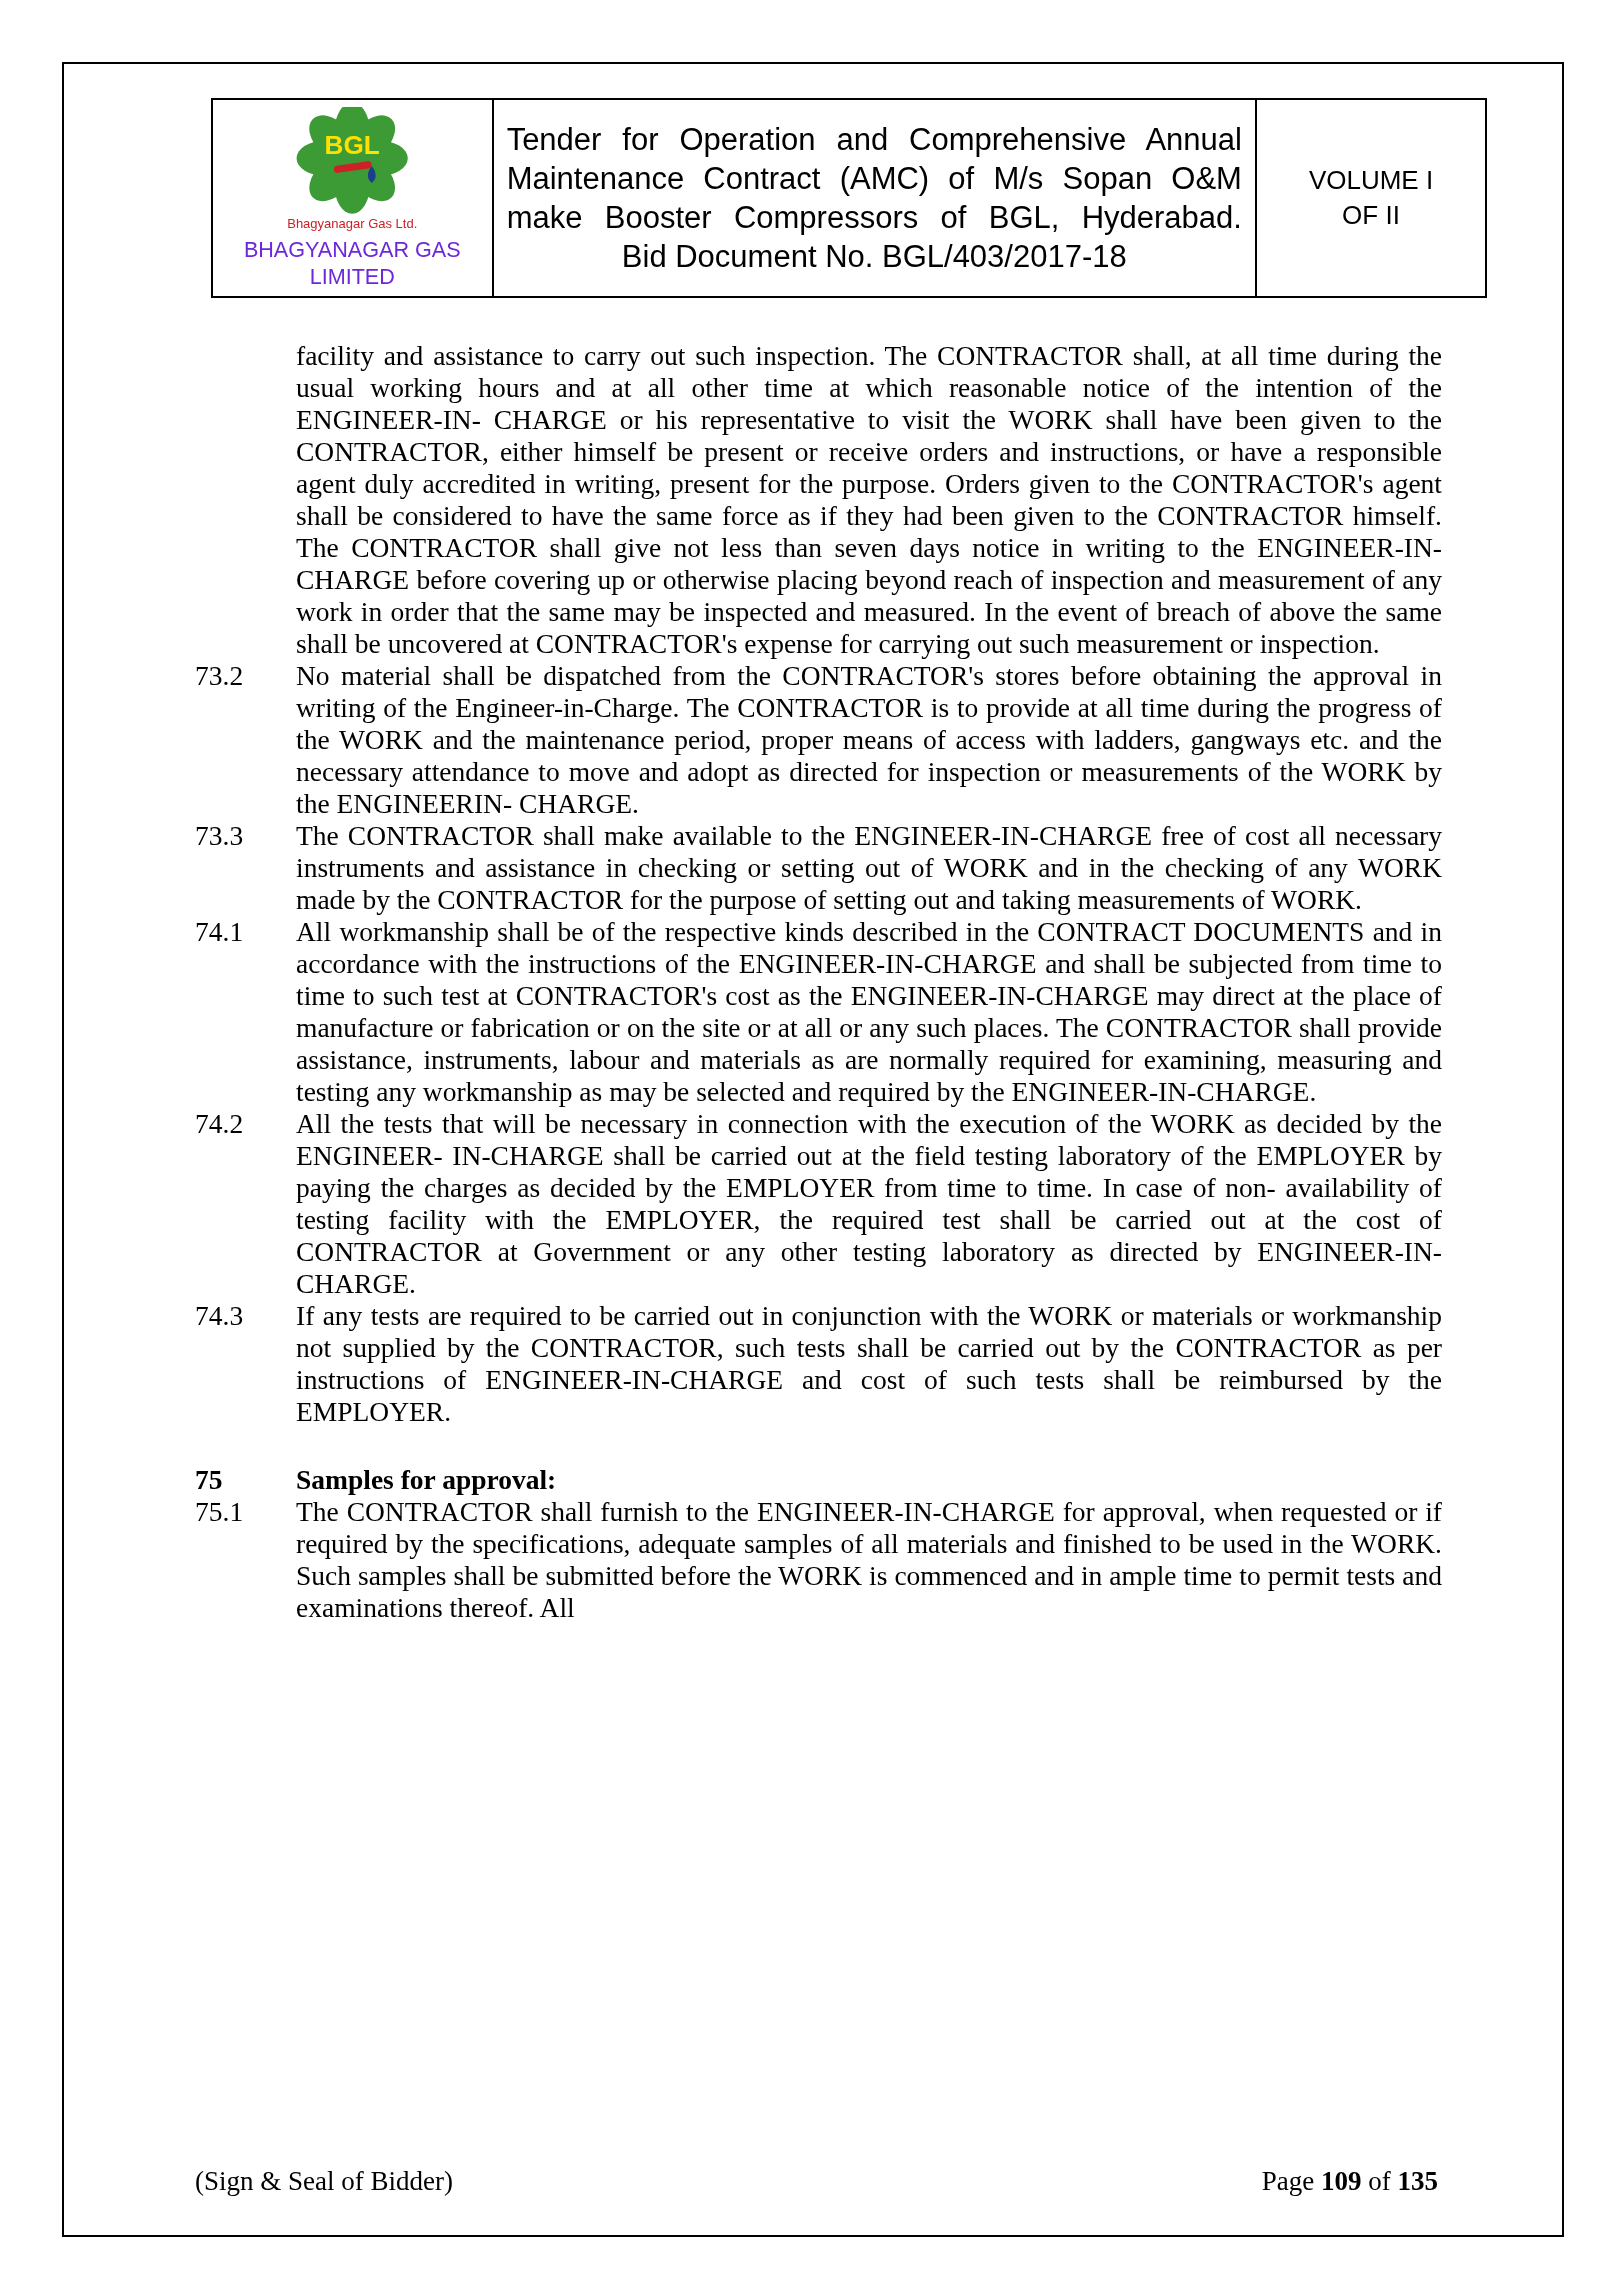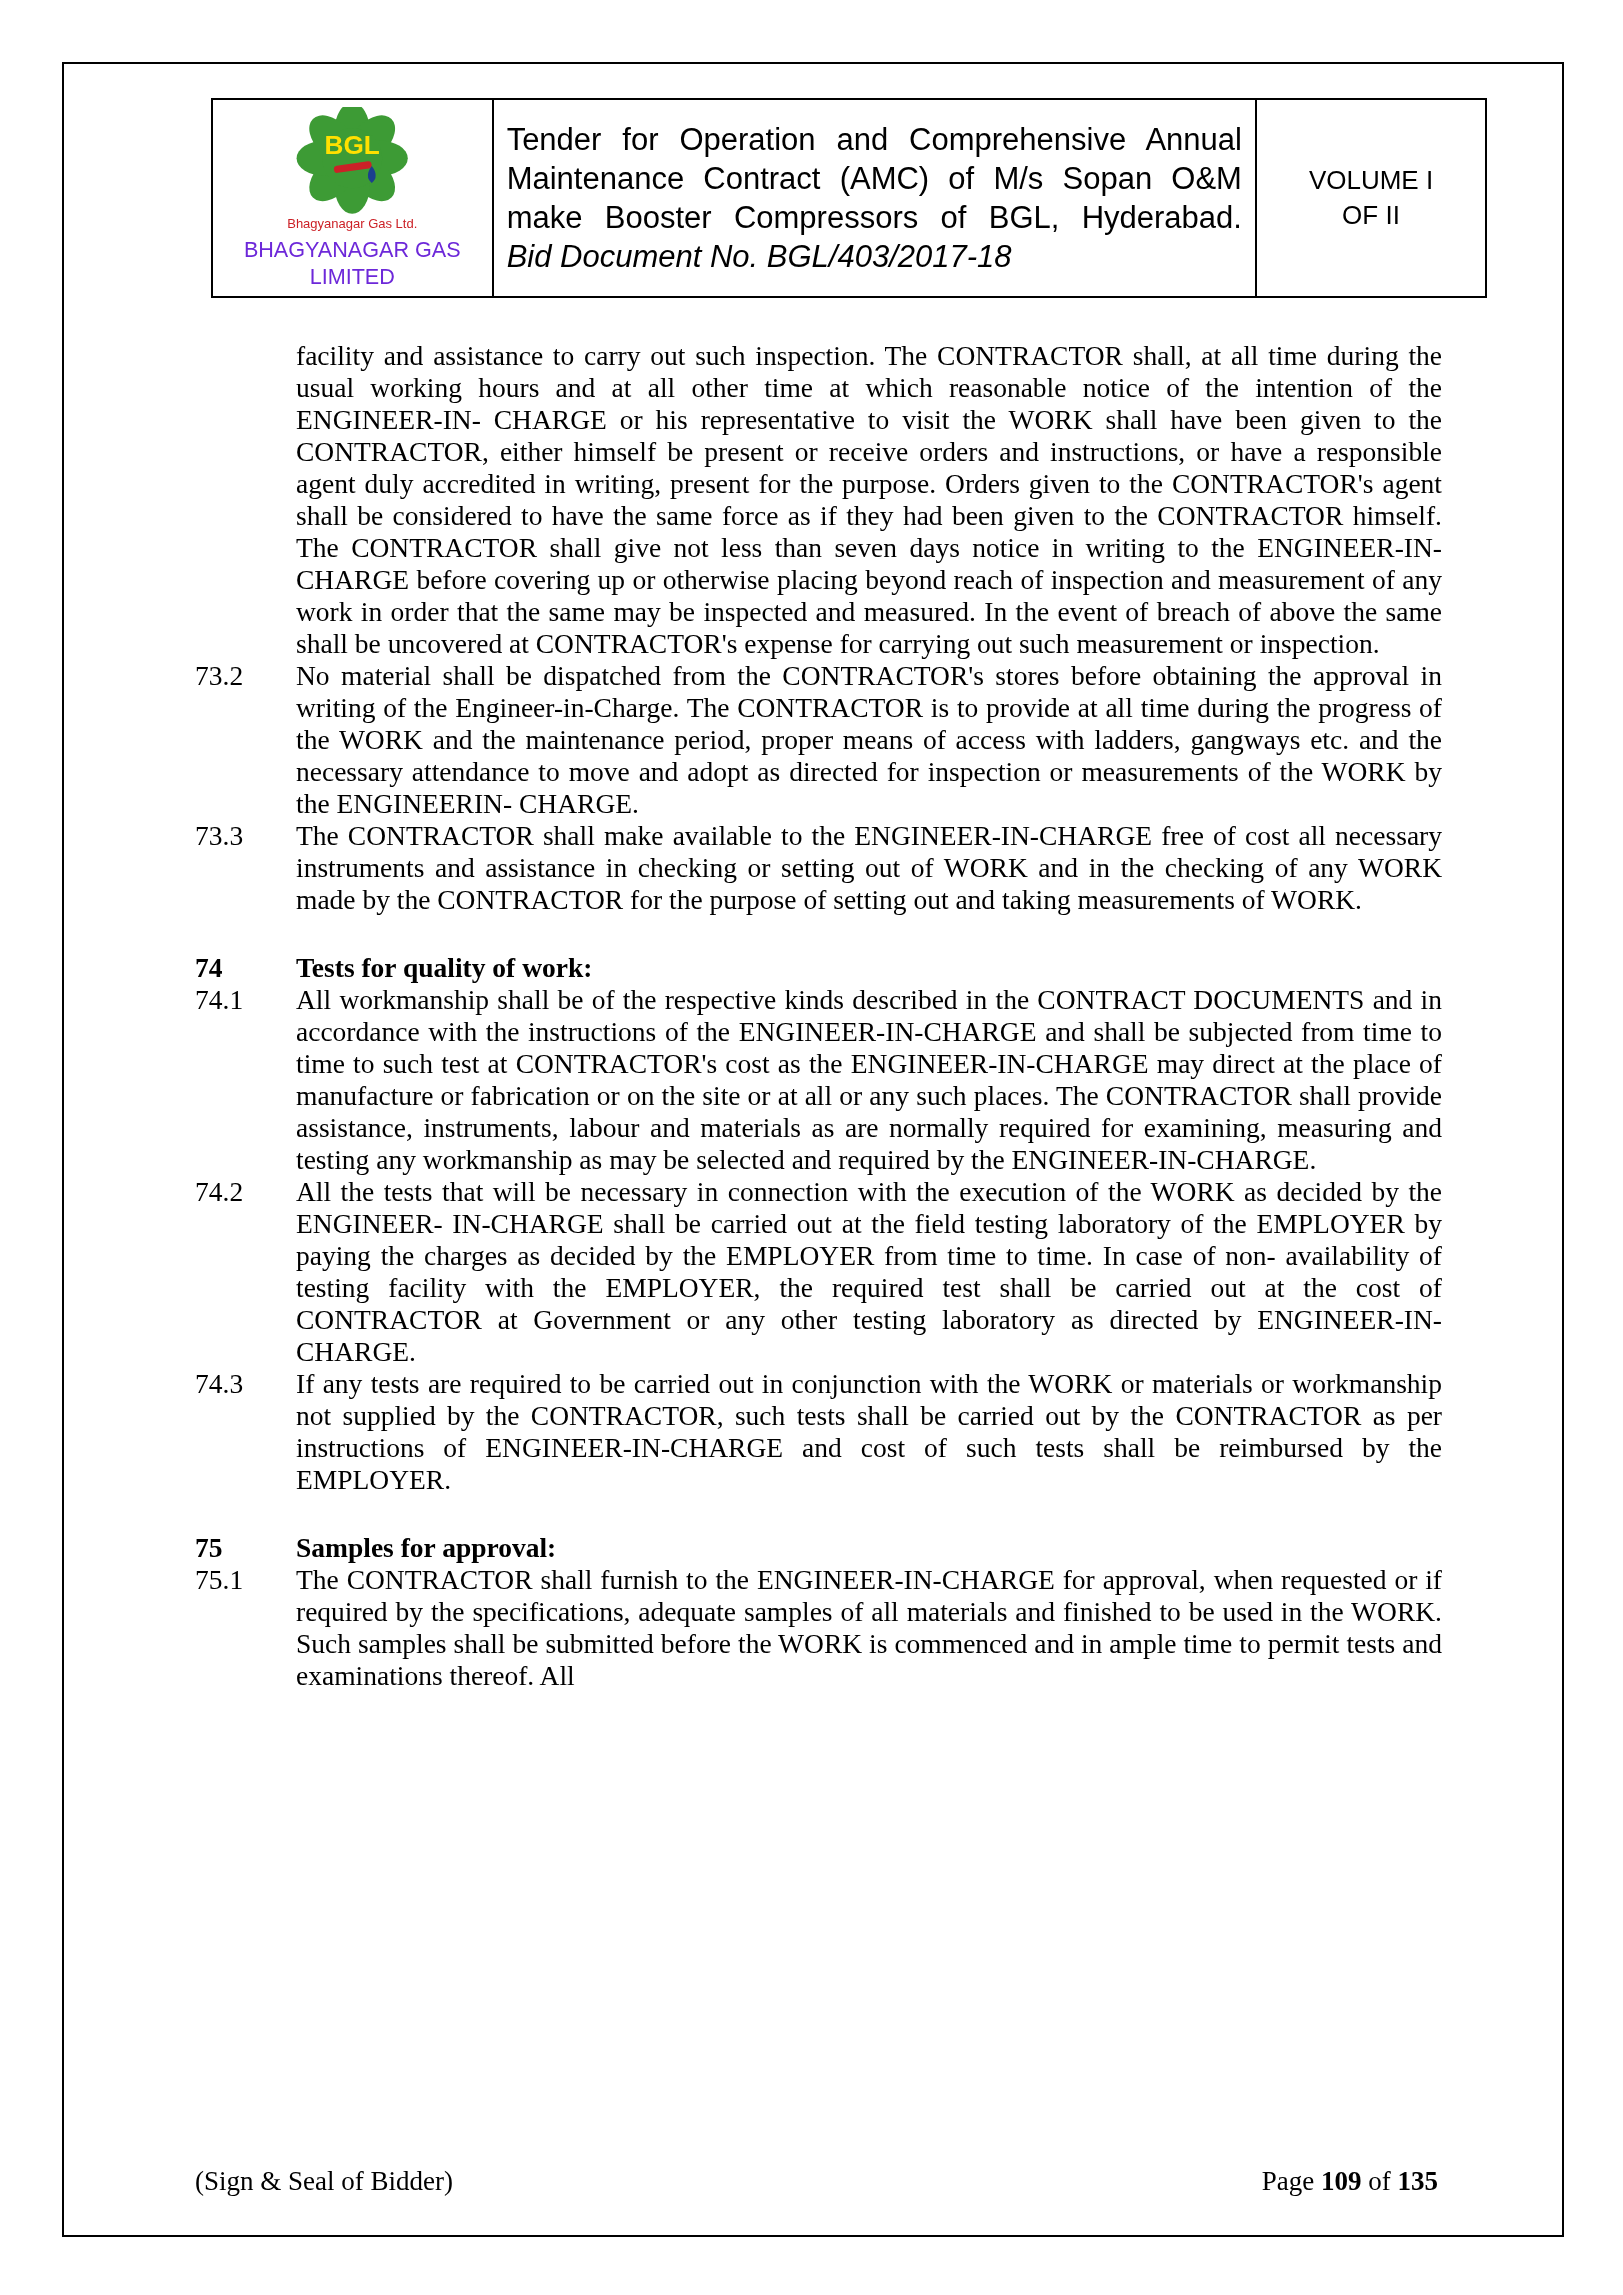--- a/index.html
+++ b/index.html
@@ -42,21 +42,21 @@
     font-family:"Liberation Sans", sans-serif;
     font-size:21.6px; line-height:27px; color:#6d28d9; margin-top:5.2px;
     text-align:center;
   }
   .title-block {
     font-family:"Liberation Sans", sans-serif;
     font-size:31px; line-height:39px;
     padding:0 3.9px;
   }
   .title-line { text-align:justify; text-align-last:justify; }
-  .bid-line { text-align:left;font-style:italic; }
+  .bid-line { text-align:center; }
   .volume-block {
     font-family:"Liberation Sans", sans-serif;
     font-size:26px; line-height:35px;
   }
 
   
   .clauses {
     margin:42px 0 0 131px;
     width:1247px;
     font-size:27.5px;
@@ -137,24 +137,20 @@
           <div class="clause-text">facility and assistance to carry out such inspection. The CONTRACTOR shall, at all time during the usual working hours and at all other time at which reasonable notice of the intention of the ENGINEER-IN- CHARGE or his representative to visit the WORK shall have been given to the CONTRACTOR, either himself be present or receive orders and instructions, or have a responsible agent duly accredited in writing, present for the purpose. Orders given to the CONTRACTOR's agent shall be considered to have the same force as if they had been given to the CONTRACTOR himself. The CONTRACTOR shall give not less than seven days notice in writing to the ENGINEER-IN-CHARGE before covering up or otherwise placing beyond reach of inspection and measurement of any work in order that the same may be inspected and measured. In the event of breach of above the same shall be uncovered at CONTRACTOR's expense for carrying out such measurement or inspection.</div>
         </div>
         <div class="clause">
           <div class="clause-num">73.2</div>
           <div class="clause-text">No material shall be dispatched from the CONTRACTOR's stores before obtaining the approval in writing of the Engineer-in-Charge. The CONTRACTOR is to provide at all time during the progress of the WORK and the maintenance period, proper means of access with ladders, gangways etc. and the necessary attendance to move and adopt as directed for inspection or measurements of the WORK by the ENGINEERIN- CHARGE.</div>
         </div>
         <div class="clause">
           <div class="clause-num">73.3</div>
           <div class="clause-text">The CONTRACTOR shall make available to the ENGINEER-IN-CHARGE free of cost all necessary instruments and assistance in checking or setting out of WORK and in the checking of any WORK made by the CONTRACTOR for the purpose of setting out and taking measurements of WORK.</div>
         </div>
-        <div class="clause bold space-before">
-          <div class="clause-num">74</div>
-          <div class="clause-text">Tests for quality of work:</div>
-        </div>
         <div class="clause">
           <div class="clause-num">74.1</div>
           <div class="clause-text">All workmanship shall be of the respective kinds described in the CONTRACT DOCUMENTS and in accordance with the instructions of the ENGINEER-IN-CHARGE and shall be subjected from time to time to such test at CONTRACTOR's cost as the ENGINEER-IN-CHARGE may direct at the place of manufacture or fabrication or on the site or at all or any such places. The CONTRACTOR shall provide assistance, instruments, labour and materials as are normally required for examining, measuring and testing any workmanship as may be selected and required by the ENGINEER-IN-CHARGE.</div>
         </div>
         <div class="clause">
           <div class="clause-num">74.2</div>
           <div class="clause-text">All the tests that will be necessary in connection with the execution of the WORK as decided by the ENGINEER- IN-CHARGE shall be carried out at the field testing laboratory of the EMPLOYER by paying the charges as decided by the EMPLOYER from time to time. In case of non- availability of testing facility with the EMPLOYER, the required test shall be carried out at the cost of CONTRACTOR at Government or any other testing laboratory as directed by ENGINEER-IN-CHARGE.</div>
         </div>
         <div class="clause">
           <div class="clause-num">74.3</div>

